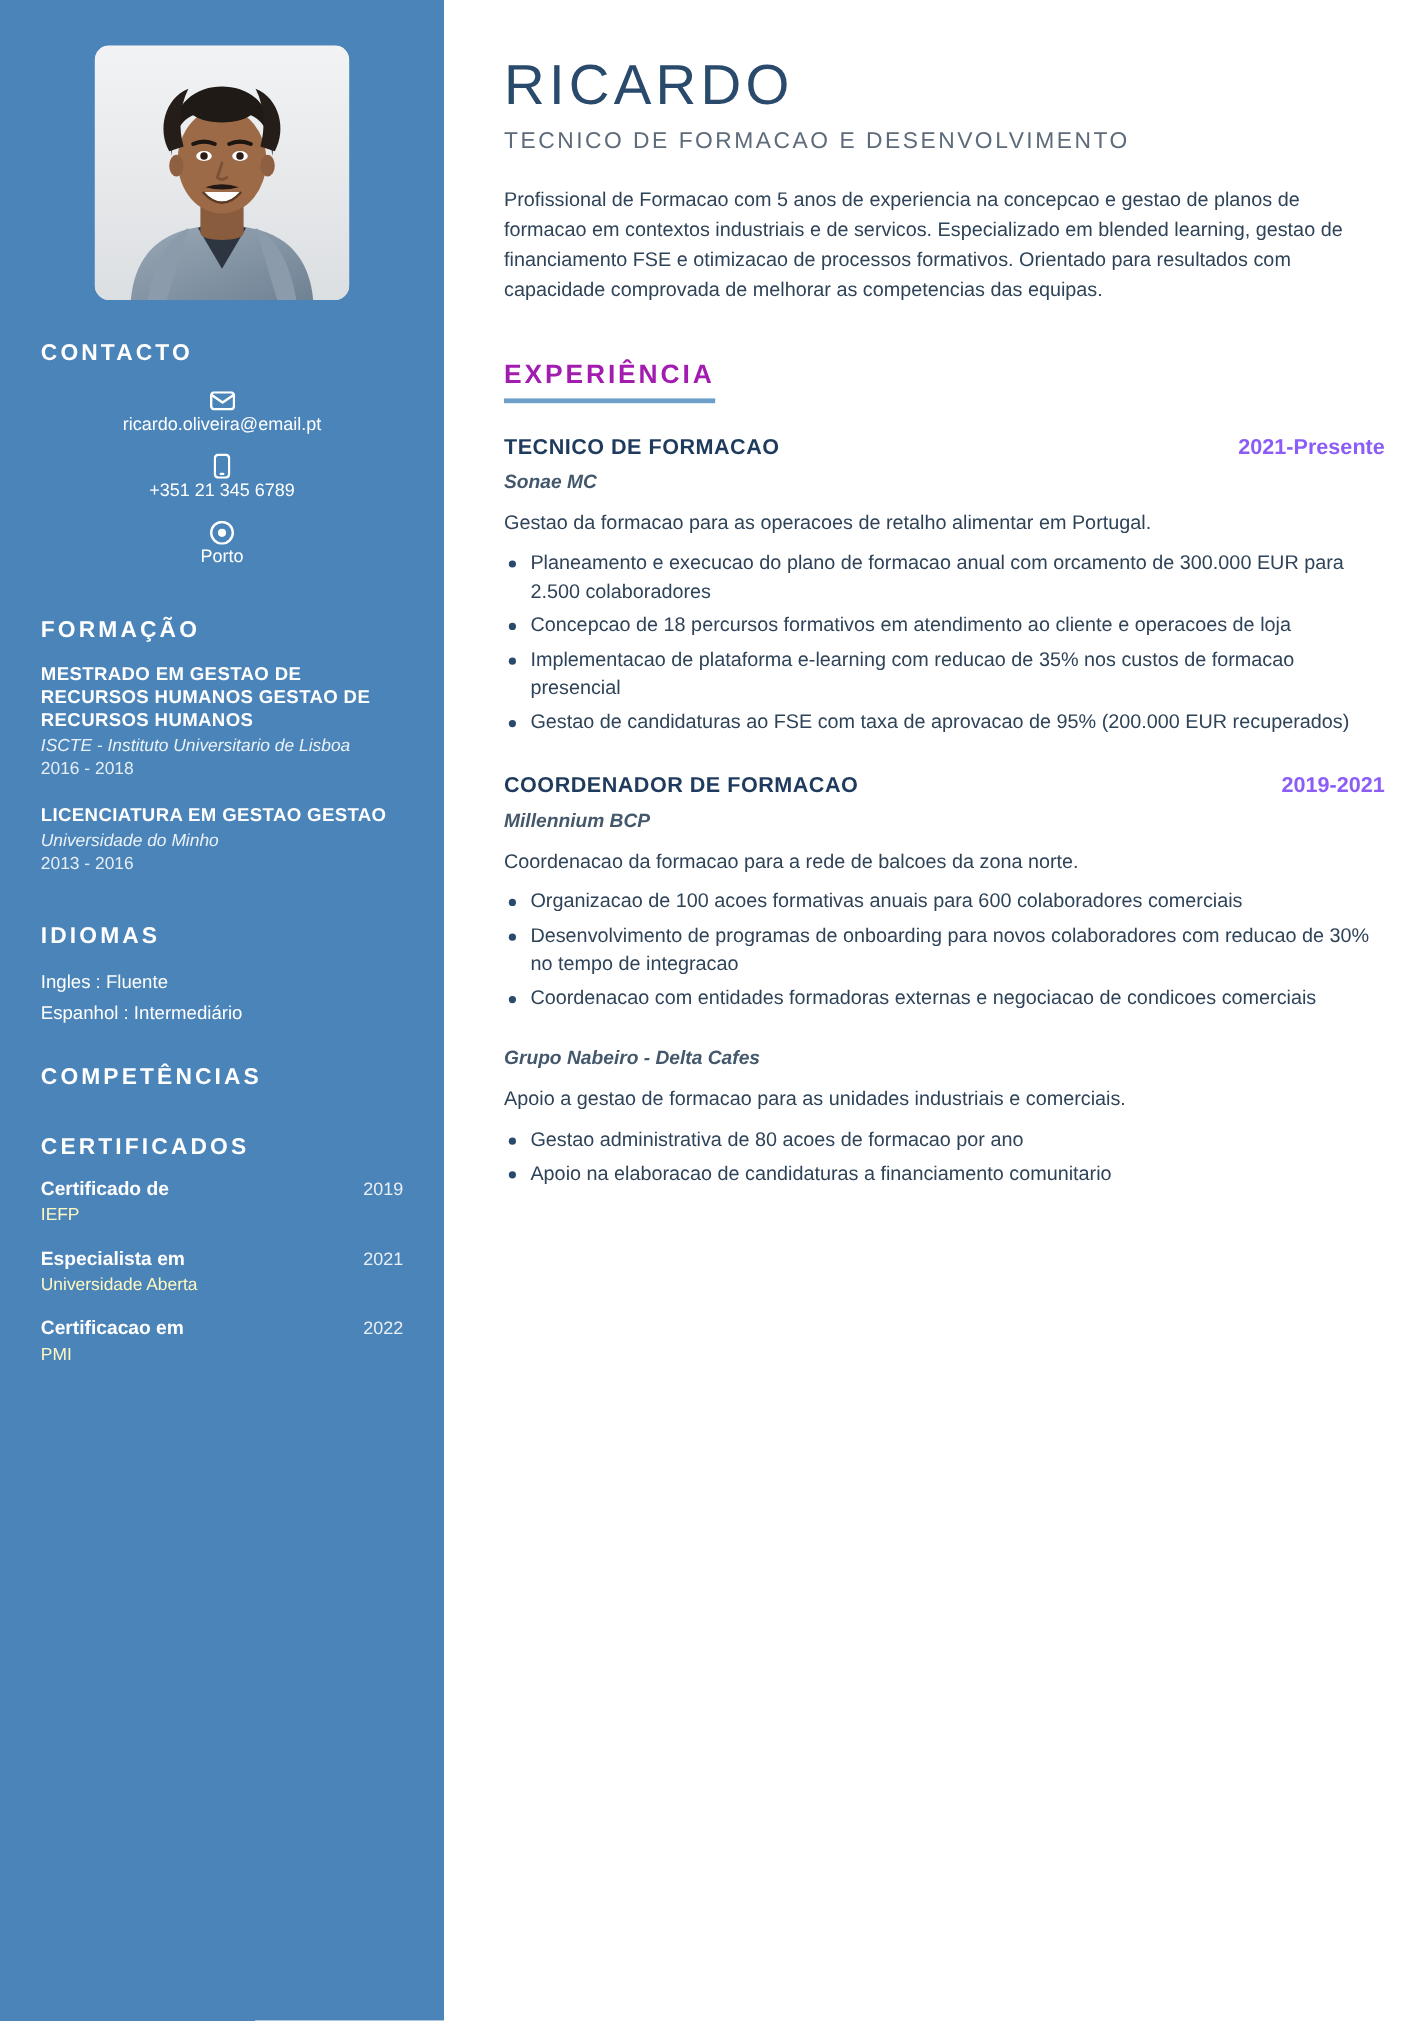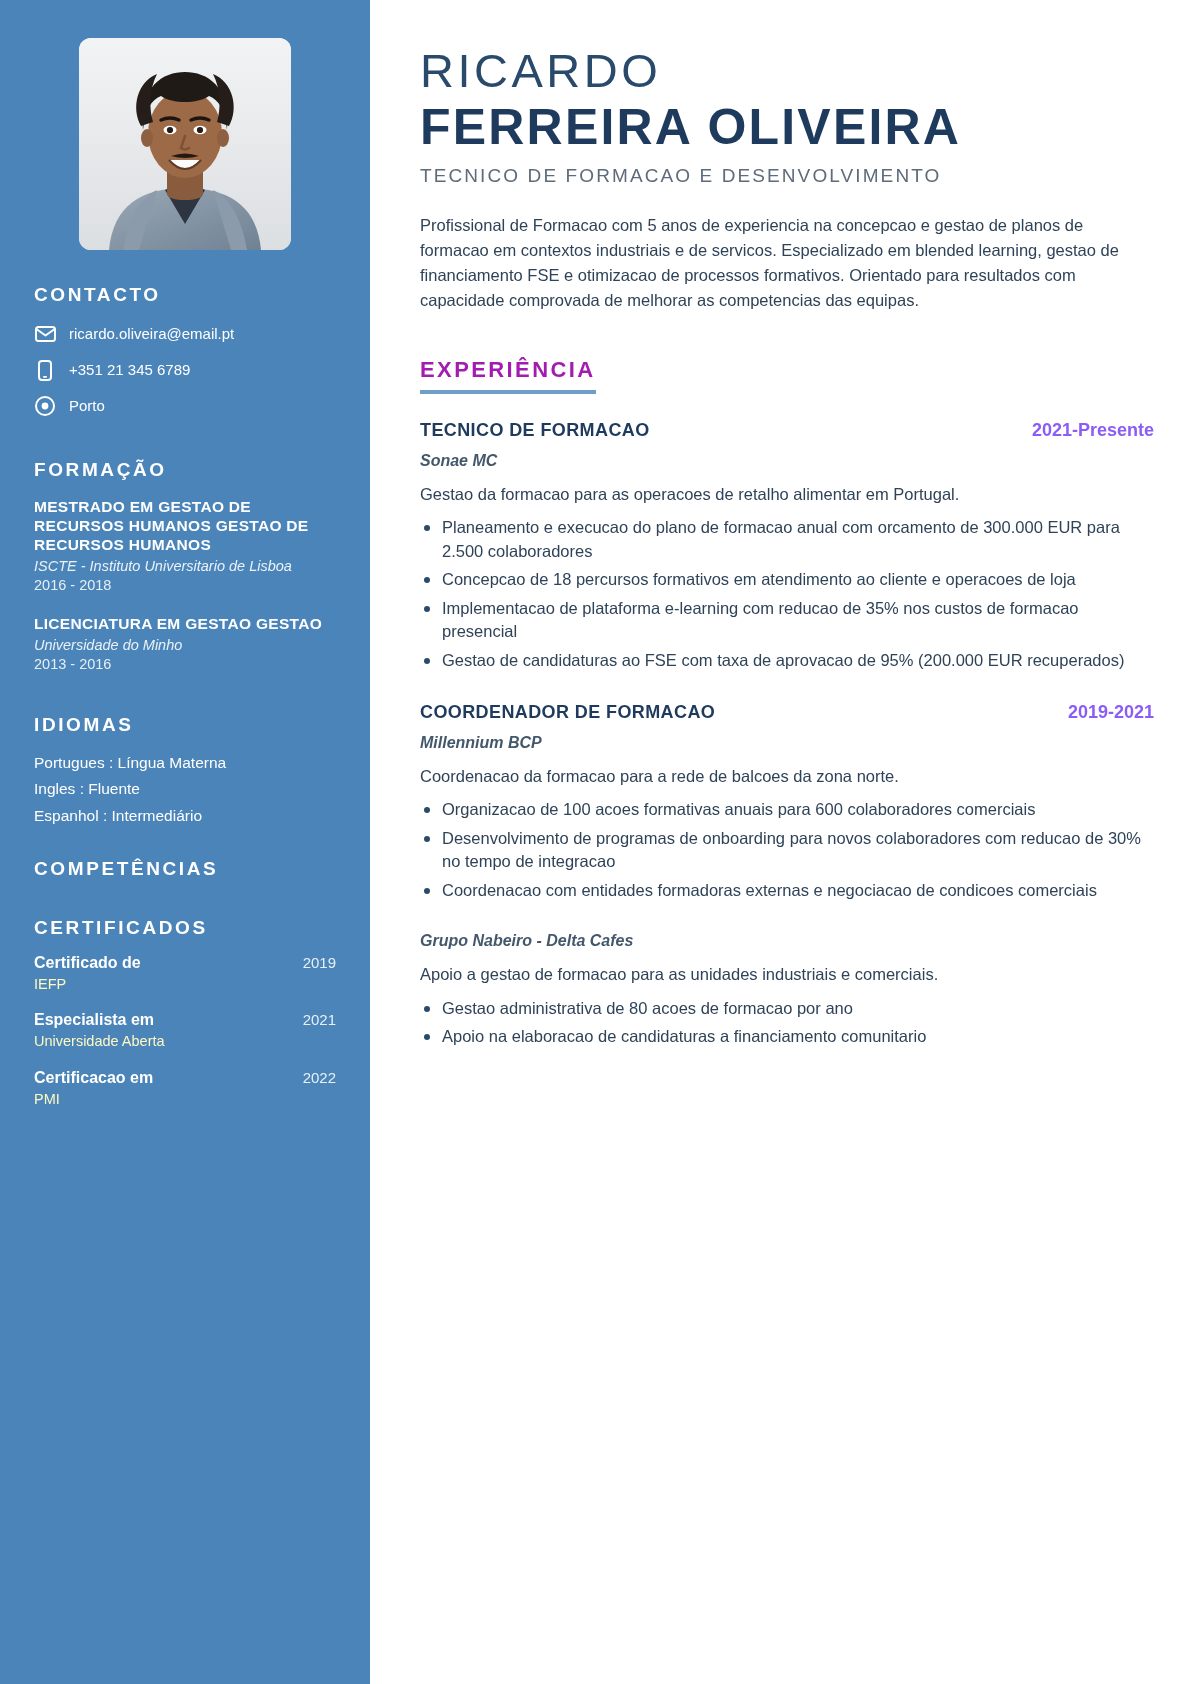--- a/index.html
+++ b/index.html
@@ -51,25 +51,25 @@
     font-weight: bold;
     letter-spacing: 2.6px;
     color: #ffffff;
     margin-bottom: 17px;
   }
   .side-h.tight { margin-bottom: 14px; }
 
   .contact-row {
     display: flex;
     align-items: center;
-    gap: 13px;
     margin-bottom: 14px;
     font-size: 15px;
     color: #ffffff;
     line-height: 1.25;
+    flex-direction: column;
   }
   .contact-ico {
     flex: 0 0 22px;
     width: 22px;
     height: 22px;
     display: flex;
     align-items: center;
     justify-content: center;
   }
   .contact-ico svg { display: block; }
@@ -344,21 +344,20 @@
     <div class="edu-item">
       <div class="edu-deg">LICENCIATURA EM GESTAO GESTAO</div>
       <div class="edu-school">Universidade do Minho</div>
       <div class="edu-years">2013 - 2016</div>
     </div>
 
     <div class="block-gap-sm"></div>
 
     <h2 class="side-h tight">IDIOMAS</h2>
     <div>
-      <div class="lang-row">Portugues : Língua Materna</div>
       <div class="lang-row">Ingles : Fluente</div>
       <div class="lang-row">Espanhol : Intermediário</div>
     </div>
 
     <div class="block-gap"></div>
 
     <h2 class="side-h">COMPETÊNCIAS</h2>
     <div class="skills-list"></div>
 
     <div class="block-gap-sm"></div>
@@ -387,21 +386,20 @@
         <span class="cert-year">2022</span>
       </div>
       <div class="cert-issuer">PMI</div>
     </div>
 
   </aside>
 
   <main class="main">
 
     <h1 class="name-first">RICARDO</h1>
-    <h1 class="name-last">FERREIRA OLIVEIRA</h1>
     <div class="job-title">TECNICO DE FORMACAO E DESENVOLVIMENTO</div>
 
     <p class="summary">Profissional de Formacao com 5 anos de experiencia na concepcao e gestao de planos de formacao em contextos industriais e de servicos. Especializado em blended learning, gestao de financiamento FSE e otimizacao de processos formativos. Orientado para resultados com capacidade comprovada de melhorar as competencias das equipas.</p>
 
     <h2 class="main-h">EXPERIÊNCIA</h2>
 
     
     <section class="exp-item">
       <div class="exp-head">
         <span class="exp-role">TECNICO DE FORMACAO</span>

